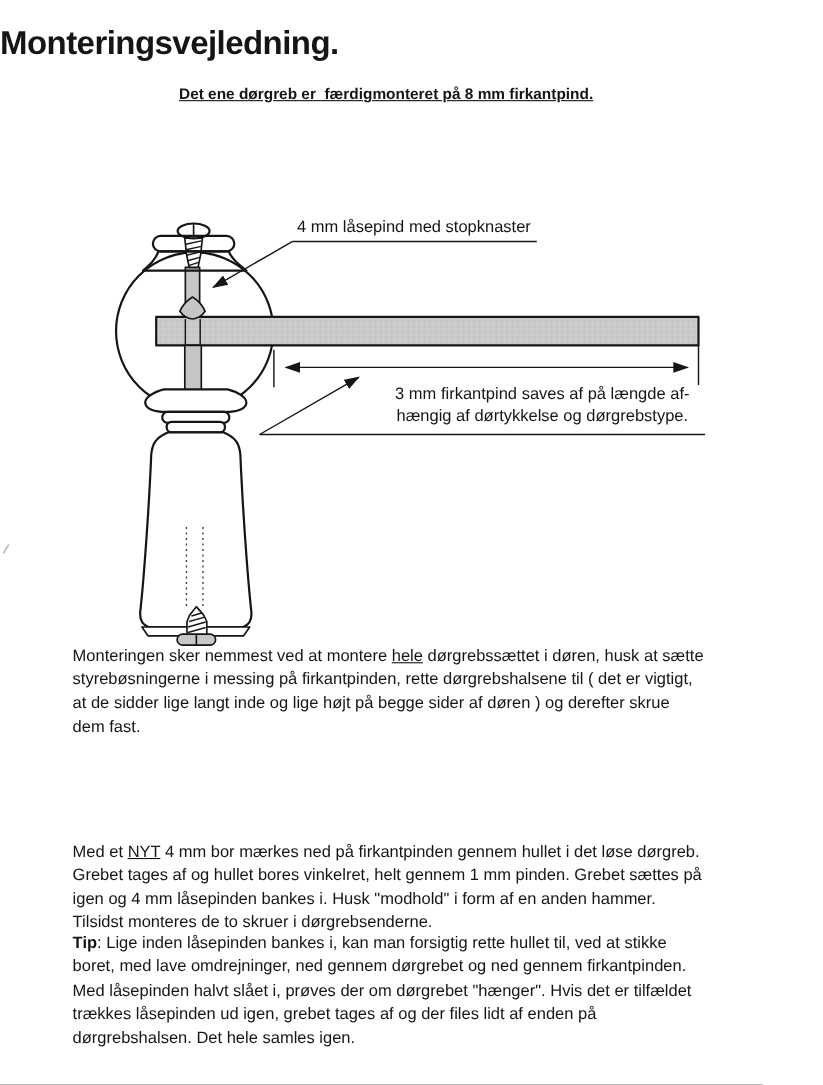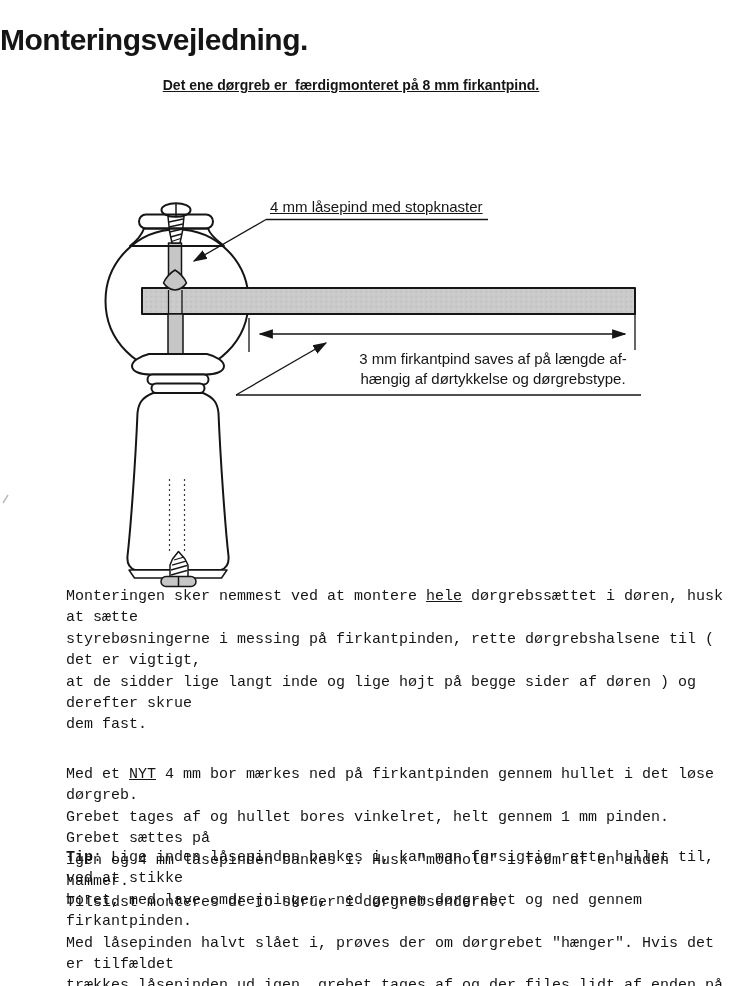--- a/index.html
+++ b/index.html
@@ -13,26 +13,26 @@
   .title{
     position:absolute; top:23px; left:0; width:706px; margin:0;
     font-size:30px; font-weight:bold; letter-spacing:-0.5px;
     line-height:34px;
   }
   .subtitle{
     position:absolute; top:77px; left:0; width:702px;
     text-align:center; font-size:14px; font-weight:bold; white-space:pre-wrap;text-decoration:underline;
   }
   .dlabel{position:absolute; font-size:15px; line-height:18px;}
-  .dlabel-pin{left:270px; top:198px; white-space:nowrap;text-decoration:underline;}
+  .dlabel-pin{left:270px; top:198px; white-space:nowrap;}
   .dlabel-note{left:337px; top:349px; width:312px; text-align:center;
     white-space:pre-line; line-height:19.5px;}
   .para{
     position:absolute; left:66px; width:662px; font-size:15px;
-    line-height:21.4px; white-space:pre-line;font-family:Liberation Mono, monospace;
+    line-height:21.4px; white-space:pre-line;
   }
   .u{text-decoration:underline;}
   .lead{font-weight:bold;}
   svg{position:absolute; left:0; top:0;}
   .s2{stroke:var(--ink); stroke-width:2; stroke-linejoin:round;}
   .s15{stroke:var(--ink); stroke-width:1.5; stroke-linejoin:round;}
   .s1{stroke:var(--ink); stroke-width:1.3;}
   .wf{fill:#fff;}
   .nf{fill:none;}
   .gf{fill:var(--shaft-fill);}

